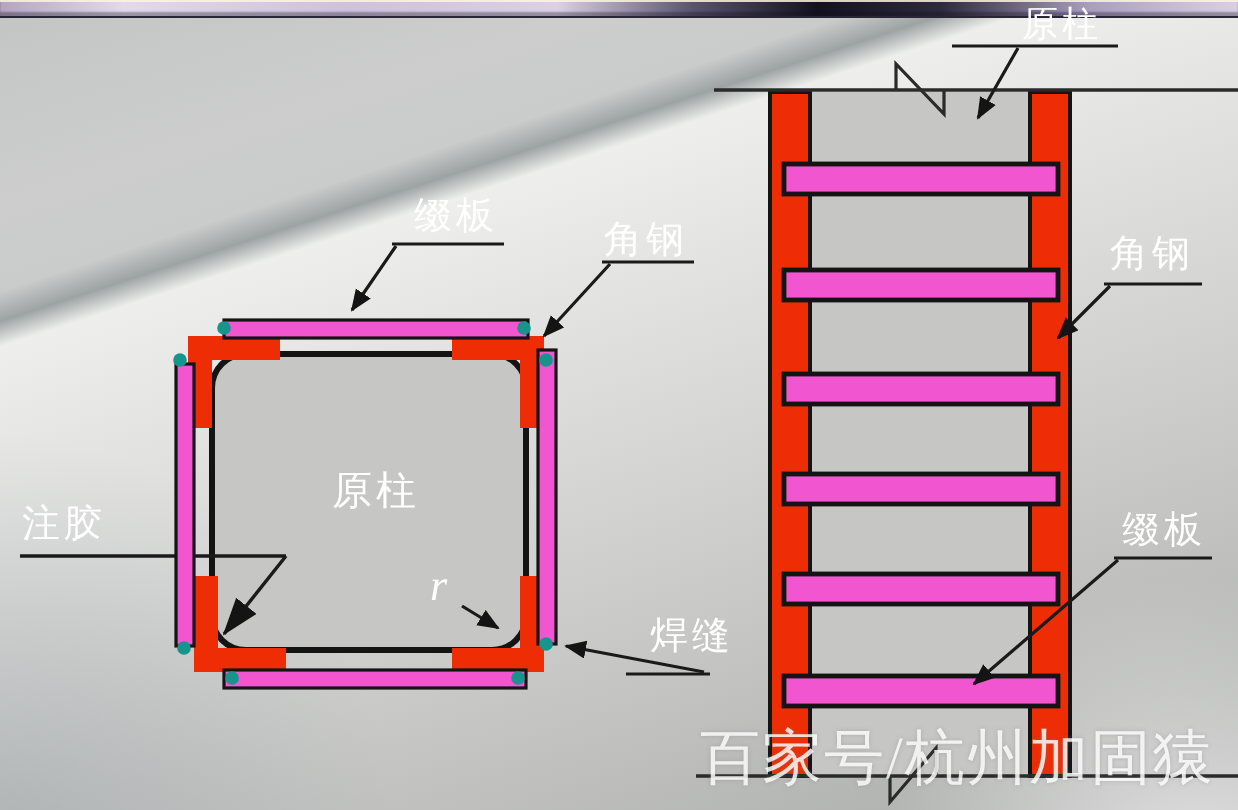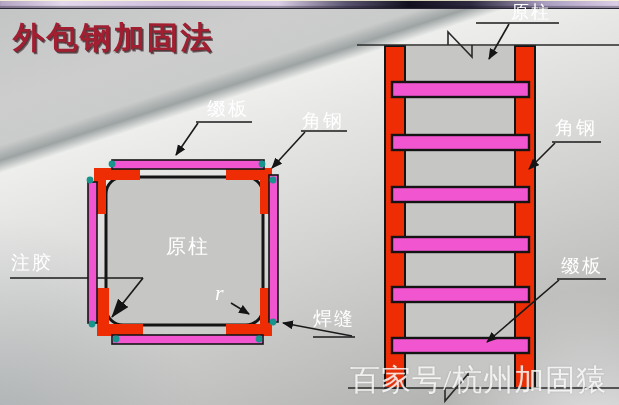--- a/index.html
+++ b/index.html
@@ -39,21 +39,20 @@
     text-shadow:0 0 2px rgba(120,120,120,.35);
   }
 </style>
 </head>
 <body>
 
 <div id="stage">
   <div class="bg"></div>
   <div class="topbar"></div>
 
-  <div class="title" style="color: rgb(162, 31, 49);">外包钢加固法</div>
 
   <svg class="diagram" width="619" height="405" viewBox="0 0 619 405">
     <defs>
       <marker id="arw" markerUnits="userSpaceOnUse" markerWidth="11" markerHeight="10" refX="10" refY="4.5" orient="auto">
         <path d="M0,0 L11,4.5 L0,9 Z" fill="#141414"></path>
       </marker>
       <marker id="arwB" markerUnits="userSpaceOnUse" markerWidth="19" markerHeight="14" refX="18" refY="6.5" orient="auto">
         <path d="M0,0 L19,6.5 L0,13 Z" fill="#141414"></path>
       </marker>
     </defs>
@@ -125,20 +124,20 @@
       <line x1="557" y1="279" x2="606" y2="279"></line>
       <line x1="559" y1="280" x2="487" y2="342" marker-end="url(#arw)"></line>
     </g>
   </svg>
 
   <div class="lbl" style="left:207px;top:99px;">缀板</div>
   <div class="lbl" style="left:302px;top:111px;">角钢</div>
   <div class="lbl" style="left:166px;top:236px;font-size:20px;">原柱</div>
   <div class="lbl" style="left:11px;top:253px;">注胶</div>
   <div class="lbl lbl-r" style="left:215px;top:282px;">r</div>
-  <div class="lbl" style="left:313px;top:309px;">焊缝</div>
+  <div class="lbl" style="left:325px;top:309px;">焊缝</div>
 
   <div class="lbl" style="left:511px;top:3px;font-size:18px;">原柱</div>
   <div class="lbl" style="left:555px;top:118px;">角钢</div>
   <div class="lbl" style="left:561px;top:256px;">缀板</div>
 
   <div class="watermark" style="color: rgba(255, 255, 255, 0.82);">百家号/杭州加固猿</div>
 </div>
 
 </body></html>

